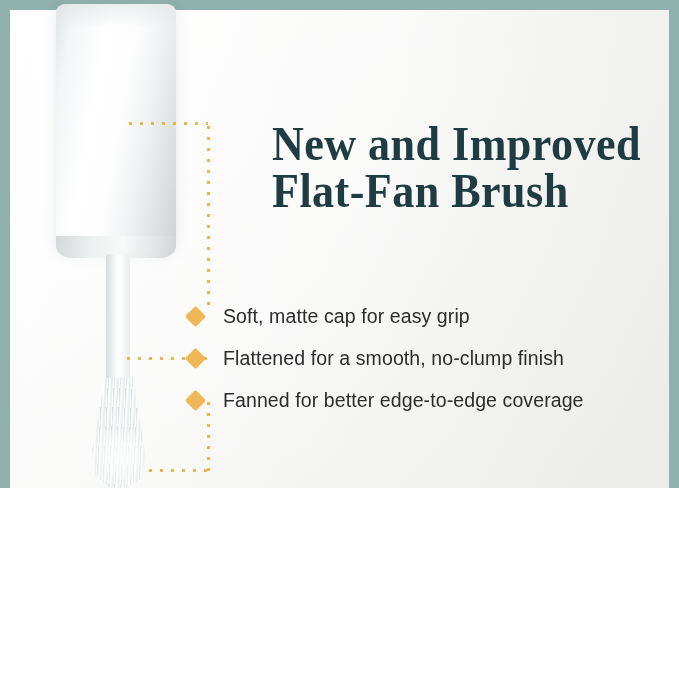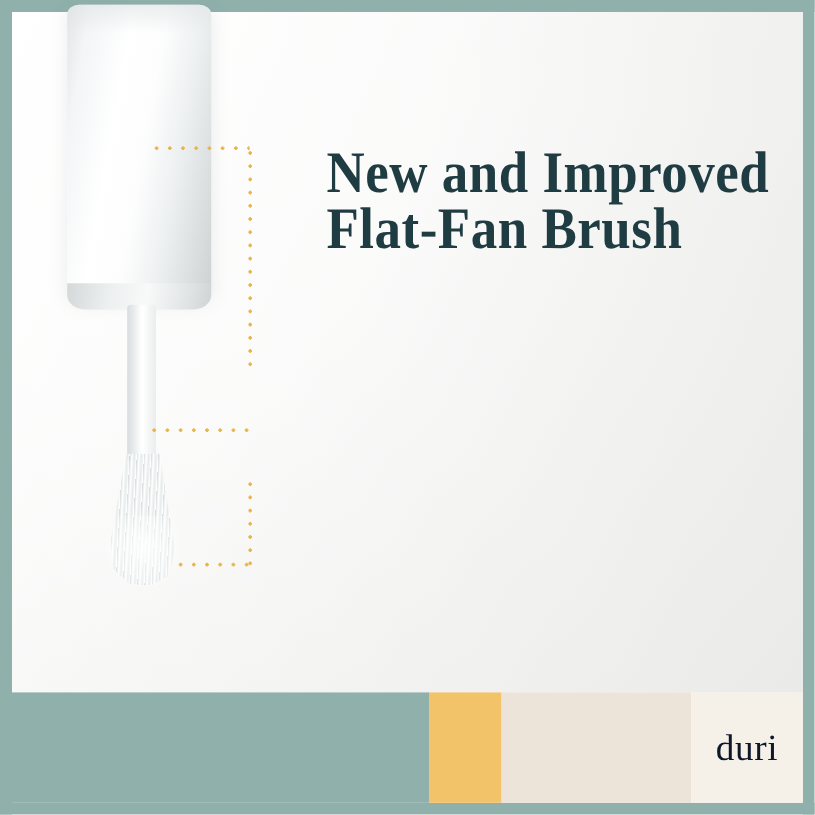--- a/index.html
+++ b/index.html
@@ -6,21 +6,21 @@
     margin: 0;
     padding: 0;
     background: #ffffff;
   }
   body {
     font-family: "Liberation Sans", sans-serif;
   }
   #poster {
     position: relative;
     width: 679px;
-    height: 679px;
+    height: 488px;
     overflow: hidden;
     background: #ffffff;
   }
 
   
   .frame-top {
     position: absolute;
     left: 0; top: 0;
     width: 679px; height: 10px;
     background: #8fb0ab;
@@ -252,20 +252,34 @@
 
     <div class="dots-h" style="left:135px; top:459px; width:63px;"></div>
     <div class="dots-v" style="left:197px; top:388px; height:73px;"></div>
   </div>
 
   <div class="headline">
     <span class="line">New and Improved</span>
     <span class="line">Flat-Fan Brush</span>
   </div>
 
+  <div class="bullets">
+    <div class="bullet-row">
+      <span class="diamond"></span>
+      <span class="bullet-text">Soft, matte cap for easy grip</span>
+    </div>
+    <div class="bullet-row">
+      <span class="diamond"></span>
+      <span class="bullet-text">Flattened for a smooth, no-clump finish</span>
+    </div>
+    <div class="bullet-row">
+      <span class="diamond"></span>
+      <span class="bullet-text">Fanned for better edge-to-edge coverage</span>
+    </div>
+  </div>
 
   <div class="footer">
     <div class="swatch-teal"></div>
     <div class="swatch-gold"></div>
     <div class="swatch-sand"></div>
     <div class="swatch-logo">
       <span class="logo-text">duri</span>
     </div>
   </div>
 

